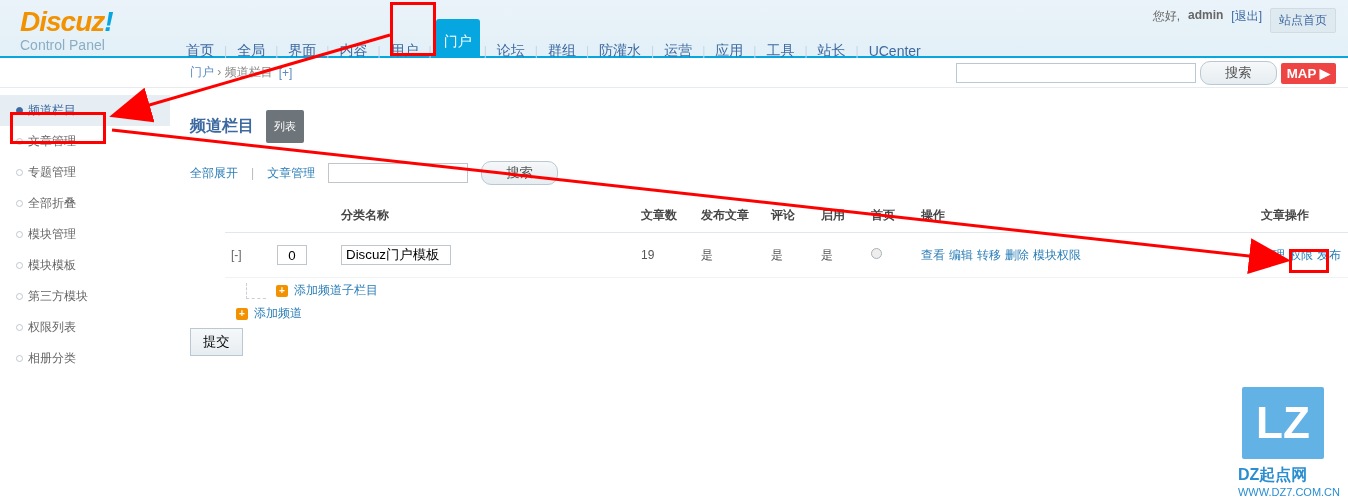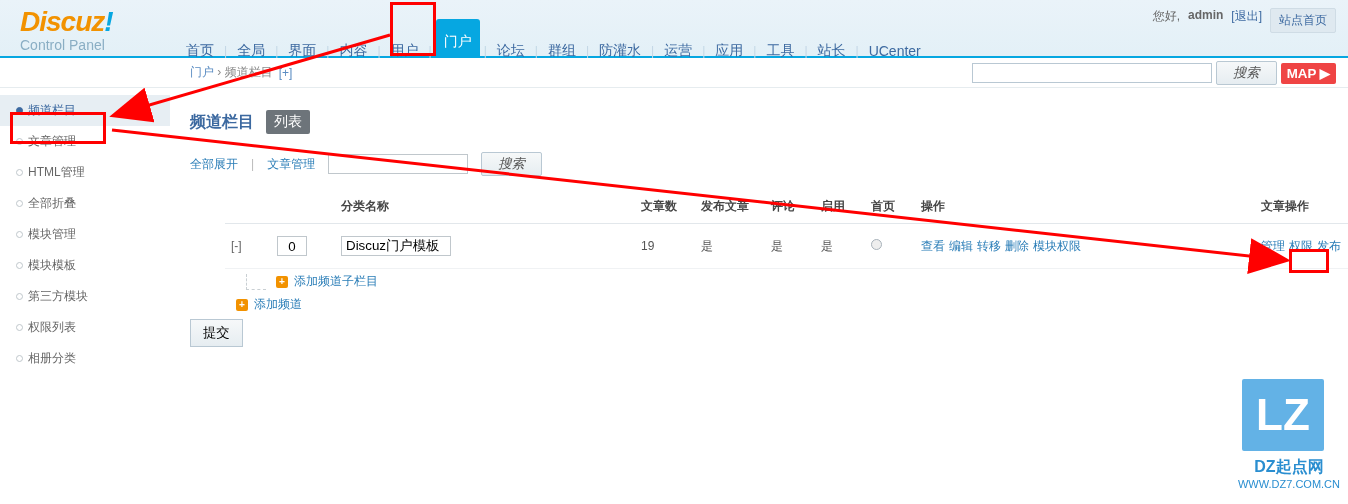--- a/index.html
+++ b/index.html
@@ -20,35 +20,35 @@
   .userbox a { color: #3c69a0; }
   .btn-homelink { background: #dfe9f0; border: 1px solid #cfdce5; padding: 3px 8px; border-radius: 2px; color: #555; }
 
   
   .secbar { background: #fff; height: 30px; display: flex; align-items: center; padding-left: 190px; border-bottom: 1px solid #e6ecef; position: relative; }
   .secbar .crumb { color: #8b8b8b; }
   .secbar .crumb a { color: #5a8cc2; }
   .secbar .plus { color: #5a8cc2; margin-left: 6px; }
   .secbar .searchgrp { position: absolute; right: 12px; top: 3px; display: flex; align-items: center; gap: 4px; }
   .secbar input[type=text] { width: 240px; height: 20px; border: 1px solid #b9c8d3; padding: 0 4px; }
-  .btn-gray { background: linear-gradient(#f6f8f9,#e6edf1); border: 1px solid #b9c8d3; padding: 2px 16px; border-radius: 2px; color: #555; cursor: pointer; font-style: italic; }
+  .btn-gray { background: linear-gradient(#f6f8f9,#e6edf1); border: 1px solid #b9c8d3; padding: 2px 24px; border-radius: 10px; color: #555; cursor: pointer; }
   .btn-map { background: #ef4444; color: #fff; border: 0; padding: 3px 6px; border-radius: 2px; font-weight: 700; }
 
   
   .sidebar { position: absolute; left: 0; top: 95px; width: 170px; }
   .sidebar li { list-style: none; padding: 7px 0 7px 28px; color: #666; position: relative; }
   .sidebar li::before { content: ""; position: absolute; left: 16px; top: 12px; width: 5px; height: 5px; border: 1px solid #c0c7cc; border-radius: 50%; }
   .sidebar li.active { background: #e7eef3; color: #3c69a0; }
   .sidebar li.active::before { background: #3c69a0; border-color: #3c69a0; }
 
   
   .main { position: absolute; left: 190px; right: 8px; top: 110px; }
   .pagetitle { display: flex; align-items: center; gap: 12px; margin-bottom: 18px; }
   .pagetitle h1 { font-size: 16px; font-weight: 700; color: #3c69a0; }
-  .badge-list { background: #6d747a; color: #fff; padding: 3px 8px; border-radius: 2px; font-size: 14px; }
+  .badge-list { background: #6d747a; color: #fff; padding: 9px 8px; border-radius: 2px; font-size: 11px; }
 
   .toolbelt { display: flex; align-items: center; gap: 13px; color: #2a7db7; margin-bottom: 14px; }
   .toolbelt .divider { color: #bbb; }
   .toolbelt input[type=text] { width: 140px; height: 20px; border: 1px solid #c0c7cc; }
 
   .tbl { width: 100%; border-collapse: collapse; font-size: 12px; margin-left: 35px; }
   .tbl th { text-align: left; font-weight: 700; color: #464646; padding: 8px 6px; border-bottom: 1px solid #e2e7eb; }
   .tbl td { padding: 12px 6px; border-bottom: 1px solid #f0f2f4; color: #555; }
   .tbl td.actions a, .tbl td.art-actions a { color: #2a7db7; margin-right: 4px; }
   .tbl input.order { width: 30px; height: 20px; border: 1px solid #c0c7cc; text-align: center; }
@@ -65,21 +65,21 @@
   .btn-submit { background: linear-gradient(#f6f8f9,#e6edf1); border: 1px solid #b9c8d3; padding: 4px 12px; cursor: pointer; }
 
   
   .annot { position: absolute; border: 3px solid #ff0000; pointer-events: none; }
   .box-nav { left: 390px; top: 2px; width: 46px; height: 54px; }
   .box-side { left: 10px; top: 112px; width: 96px; height: 32px; }
   .box-publish { left: 1289px; top: 249px; width: 40px; height: 24px; }
   svg.arrows { position: absolute; left: 0; top: 0; width: 1348px; height: 504px; pointer-events: none; }
 
   
-  .wm { position: absolute; right: 8px; bottom: 14px; text-align: center; }
+  .wm { position: absolute; right: 8px; bottom: 6px; text-align: left; }
   .wm .sq { width: 90px; height: 80px; background: #63b2e6; display: flex; align-items: center; justify-content: center; font: 700 44px/1 Arial; color: #fff; border: 4px solid #fff; border-radius: 6px; position: relative; }
   .wm .lab { color: #2a8ed0; font-weight: 700; font-size: 16px; margin-top: 2px; text-shadow: 0 0 2px #fff; }
   .wm .url { color: #2a8ed0; font-size: 11px; text-shadow: 0 0 2px #fff; }
 </style>
 </head>
 <body>
 
 <div class="header">
   <div class="logo">
     <div class="dz"><span>Discuz</span><span class="ex">!</span></div>
@@ -132,21 +132,21 @@
   <div class="searchgrp">
     <input type="text" style="">
     <button class="btn-gray">搜索</button>
     <button class="btn-map">MAP ▶</button>
   </div>
 </div>
 
 <ul class="sidebar" id="sidebar">
     <li class="active">频道栏目</li>
     <li>文章管理</li>
-    <li>HTML管理</li>
+    <li>专题管理</li>
     <li>全部折叠</li>
     <li>模块管理</li>
     <li>模块模板</li>
     <li>第三方模块</li>
     <li>权限列表</li>
     <li>相册分类</li>
   </ul>
 
 <div class="main">
   <div class="pagetitle">

